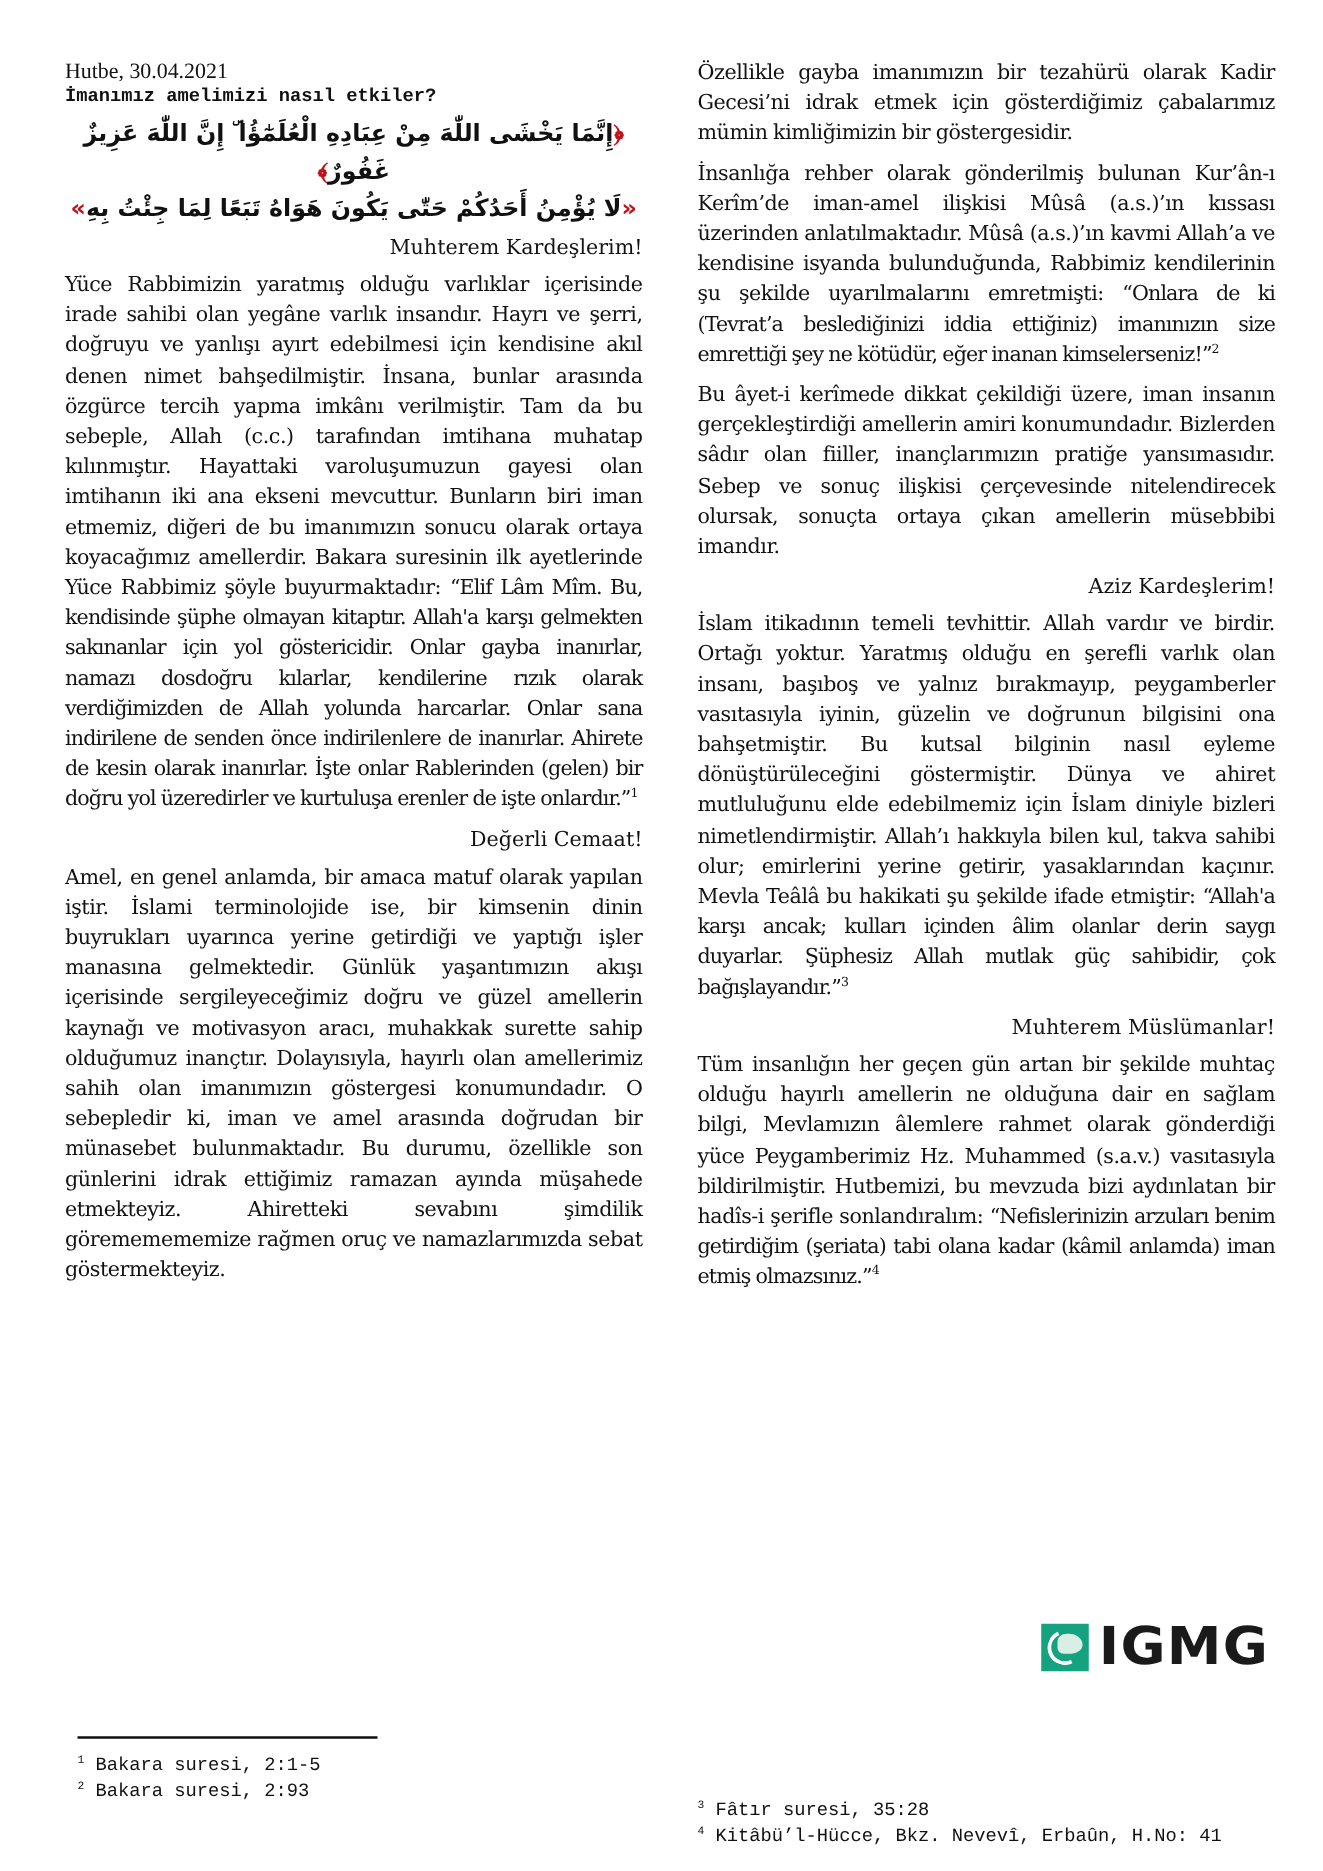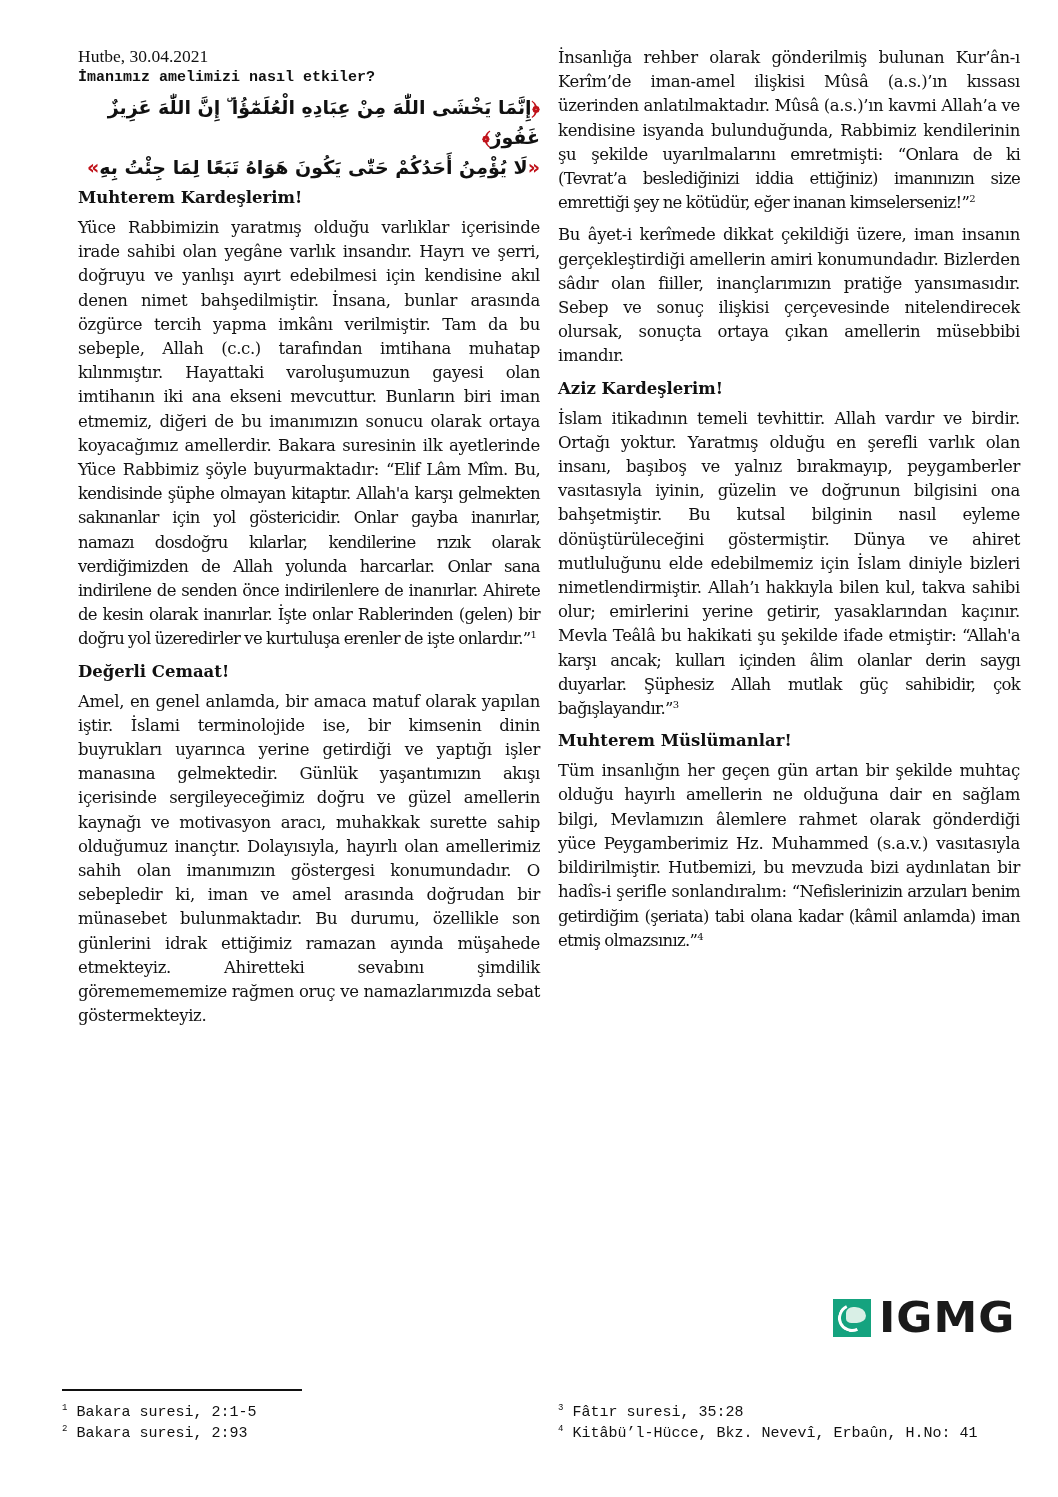--- a/index.html
+++ b/index.html
@@ -1,34 +1,34 @@
 <!DOCTYPE html>
 <html><head>
 <meta charset="utf-8">
 <style>
   html, body { margin:0; padding:0; background:#ffffff; }
   body { width:1058px; height:1497px; position:relative; overflow:hidden;
          font-family:"DejaVu Serif", serif; color:#111; }
   .col { position:absolute; top:46px; width:462px; }
-  .col-left { left:78px; }
+  .col-left { left:52px; }
   .col-right { left:558px; }
   .meta { font-family:"Liberation Serif", serif; font-size:17.5px; line-height:21px; margin:0; }
   .title { font-family:Liberation Mono, monospace; font-weight:bold; font-size:15px; line-height:21px; margin:0 0 4px 0; }
-  .arabic { direction:rtl; text-align:right; font-family:"DejaVu Sans", sans-serif; font-weight:bold;
+  .arabic { direction:rtl; text-align:center; font-family:"DejaVu Sans", sans-serif; font-weight:bold;
             font-size:19px; line-height:30px; margin:0; }
   .arabic .br { color:#c0121a; }
-  h2 { font-family:"DejaVu Serif", serif; font-weight:bold; font-size:16.5px; line-height:24px; margin:4px 0 6px 0; }
+  h2 { font-family:"DejaVu Serif", serif; font-weight:normal; font-size:16.5px; line-height:24px; margin:4px 0 6px 16px;text-align:right; }
   p { font-family:"DejaVu Serif", serif; font-size:16.5px; line-height:24.2px; text-align:justify;
       margin:0 0 8px 0; letter-spacing:-0.35px; word-spacing:-0.5px; }
   p b { font-weight:normal; letter-spacing:-0.7px; }
   sup { font-size:10px; line-height:0; }
   .fn-rule { position:absolute; left:62px; top:1389px; width:240px; border-top:2px solid #111; }
   .fn { position:absolute; font-family:Liberation Mono, monospace; font-size:15px; line-height:21px; }
   .fn-left { left:62px; top:1402px; }
-  .fn-right { left:558px; top:1402px; }
+  .fn-right { left:558px; top:1438px; }
   .fn div { margin:0; }
   .fn sup { font-size:9px; }
   .logo { position:absolute; left:833px; top:1298px; display:flex; align-items:center; }
   .logo-mark { width:38px; height:38px; background:#15a37f; position:relative; overflow:hidden; }
   .logo-mark .moon { position:absolute; left:5px; top:5px; width:28px; height:28px; border-radius:50%;
                      border:3px solid #fff; border-right-color:transparent; border-top-color:transparent; box-sizing:border-box; transform:rotate(20deg);}
   .logo-mark .land { position:absolute; left:13px; top:8px; width:20px; height:16px; background:#d9efe6; border-radius:40% 60% 50% 30%; }
   .logo-text { font-family:"DejaVu Sans", sans-serif; font-weight:bold; font-size:44px; line-height:40px;
                color:#1a1a1a; margin-left:8px; letter-spacing:1px; transform:scaleY(0.95); }
 </style>
@@ -47,20 +47,21 @@
   </div>
 
   <h2>Muhterem Kardeşlerim!</h2>
   <p><span>Yüce Rabbimizin yaratmış olduğu varlıklar içerisinde irade sahibi olan yegâne varlık insandır. Hayrı ve şerri, doğruyu ve yanlışı ayırt edebilmesi için kendisine akıl denen nimet bahşedilmiştir. İnsana, bunlar arasında özgürce tercih yapma imkânı verilmiştir. Tam da bu sebeple, Allah (c.c.) tarafından imtihana muhatap kılınmıştır. Hayattaki varoluşumuzun gayesi olan imtihanın iki ana ekseni mevcuttur. Bunların biri iman etmemiz, diğeri de bu imanımızın sonucu olarak ortaya koyacağımız amellerdir. Bakara suresinin ilk ayetlerinde Yüce Rabbimiz şöyle buyurmaktadır: </span><b>“Elif Lâm Mîm. Bu, kendisinde şüphe olmayan kitaptır. Allah'a karşı gelmekten sakınanlar için yol göstericidir. Onlar gayba inanırlar, namazı dosdoğru kılarlar, kendilerine rızık olarak verdiğimizden de Allah yolunda harcarlar. Onlar sana indirilene de senden önce indirilenlere de inanırlar. Ahirete de kesin olarak inanırlar. İşte onlar Rablerinden (gelen) bir doğru yol üzeredirler ve kurtuluşa erenler de işte onlardır.”</b><sup>1</sup></p>
 
   <h2>Değerli Cemaat!</h2>
   <p>Amel, en genel anlamda, bir amaca matuf olarak yapılan iştir. İslami terminolojide ise, bir kimsenin dinin buyrukları uyarınca yerine getirdiği ve yaptığı işler manasına gelmektedir. Günlük yaşantımızın akışı içerisinde sergileyeceğimiz doğru ve güzel amellerin kaynağı ve motivasyon aracı, muhakkak surette sahip olduğumuz inançtır. Dolayısıyla, hayırlı olan amellerimiz sahih olan imanımızın göstergesi konumundadır. O sebepledir ki, iman ve amel arasında doğrudan bir münasebet bulunmaktadır. Bu durumu, özellikle son günlerini idrak ettiğimiz ramazan ayında müşahede etmekteyiz. Ahiretteki sevabını şimdilik görememememize rağmen oruç ve namazlarımızda sebat göstermekteyiz.</p>
 </div>
 
 <div class="col col-right">
+  <p>Özellikle gayba imanımızın bir tezahürü olarak Kadir Gecesi’ni idrak etmek için gösterdiğimiz çabalarımız mümin kimliğimizin bir göstergesidir.</p>
   <p><span>İnsanlığa rehber olarak gönderilmiş bulunan Kur’ân-ı Kerîm’de iman-amel ilişkisi Mûsâ (a.s.)’ın kıssası üzerinden anlatılmaktadır. Mûsâ (a.s.)’ın kavmi Allah’a ve kendisine isyanda bulunduğunda, Rabbimiz kendilerinin şu şekilde uyarılmalarını emretmişti: </span><b>“Onlara de ki (Tevrat’a beslediğinizi iddia ettiğiniz) imanınızın size emrettiği şey ne kötüdür, eğer inanan kimselerseniz!”</b><sup>2</sup></p>
   <p>Bu âyet-i kerîmede dikkat çekildiği üzere, iman insanın gerçekleştirdiği amellerin amiri konumundadır. Bizlerden sâdır olan fiiller, inançlarımızın pratiğe yansımasıdır. Sebep ve sonuç ilişkisi çerçevesinde nitelendirecek olursak, sonuçta ortaya çıkan amellerin müsebbibi imandır.</p>
 
   <h2>Aziz Kardeşlerim!</h2>
   <p><span>İslam itikadının temeli tevhittir. Allah vardır ve birdir. Ortağı yoktur. Yaratmış olduğu en şerefli varlık olan insanı, başıboş ve yalnız bırakmayıp, peygamberler vasıtasıyla iyinin, güzelin ve doğrunun bilgisini ona bahşetmiştir. Bu kutsal bilginin nasıl eyleme dönüştürüleceğini göstermiştir. Dünya ve ahiret mutluluğunu elde edebilmemiz için İslam diniyle bizleri nimetlendirmiştir. Allah’ı hakkıyla bilen kul, takva sahibi olur; emirlerini yerine getirir, yasaklarından kaçınır. Mevla Teâlâ bu hakikati şu şekilde ifade etmiştir: </span><b>“Allah'a karşı ancak; kulları içinden âlim olanlar derin saygı duyarlar. Şüphesiz Allah mutlak güç sahibidir, çok bağışlayandır.”</b><sup>3</sup></p>
 
   <h2>Muhterem Müslümanlar!</h2>
   <p><span>Tüm insanlığın her geçen gün artan bir şekilde muhtaç olduğu hayırlı amellerin ne olduğuna dair en sağlam bilgi, Mevlamızın âlemlere rahmet olarak gönderdiği yüce Peygamberimiz Hz. Muhammed (s.a.v.) vasıtasıyla bildirilmiştir. Hutbemizi, bu mevzuda bizi aydınlatan bir hadîs-i şerifle sonlandıralım: </span><b>“Nefislerinizin arzuları benim getirdiğim (şeriata) tabi olana kadar (kâmil anlamda) iman etmiş olmazsınız.”</b><sup>4</sup></p>
 </div>
 

